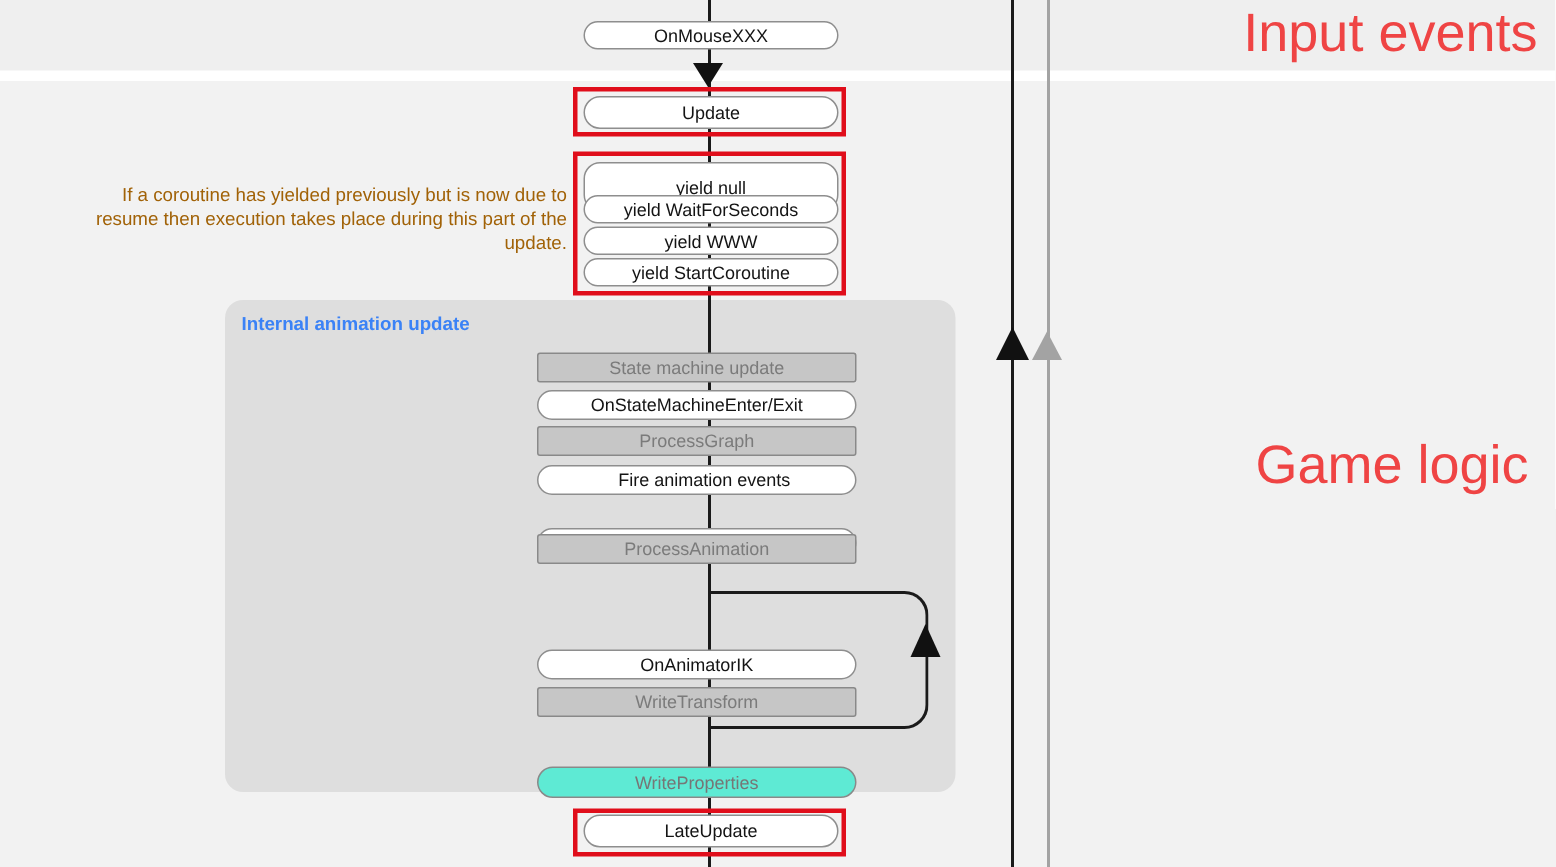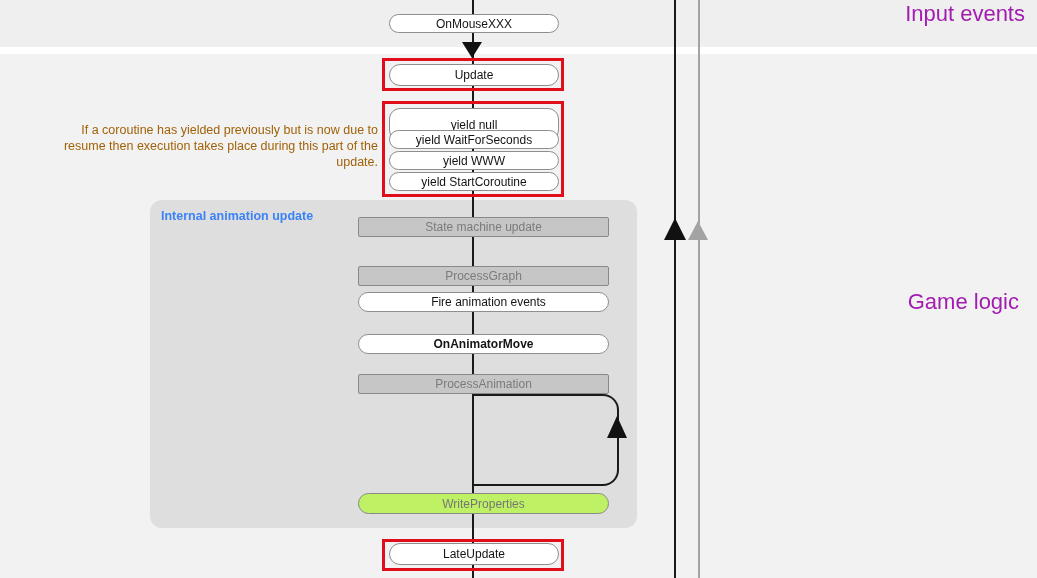--- a/index.html
+++ b/index.html
@@ -21,28 +21,28 @@
     border-top:2px solid #1a1a1a;border-right:2px solid #1a1a1a;border-bottom:2px solid #1a1a1a;
     border-radius:0 16px 16px 0;z-index:2;}
   .arrow-down{position:absolute;width:0;height:0;z-index:3;
     border-left:10px solid transparent;border-right:10px solid transparent;}
   .arrow-up{position:absolute;width:0;height:0;z-index:3;
     border-left:10px solid transparent;border-right:10px solid transparent;}
   .node{position:absolute;box-sizing:border-box;display:flex;align-items:center;justify-content:center;
     font-size:12px;z-index:5;white-space:nowrap;}
   .pill{background:#ffffff;border:1px solid #8e8e8e;border-radius:11px;color:#141414;}
   .grect{background:#c6c6c6;border:1px solid #898989;border-radius:2px;color:#7b7b7b;}
-  .gpill{background:#bef264;border:1px solid #898989;border-radius:11px;color:#767676;text-align:right;}
+  .gpill{background:#5eead4;border:1px solid #898989;border-radius:11px;color:#767676;text-align:right;}
   .flow-node{left:389px;width:170px;height:22px;}
-  .inner-node{left:358px;width:251px;height:20px;}
+  .inner-node{left:358px;width:213px;height:20px;margin-top:18px;}
   .redbox{position:absolute;box-sizing:border-box;border:3px solid #e00e1b;z-index:4;
     left:382px;width:182px;background:transparent;}
   .note{position:absolute;left:30px;top:122px;width:348px;text-align:right;z-index:4;
     font-size:12.5px;line-height:16px;color:#a16207;}
-  .biglabel{position:absolute;font-size:22px;color:#a21caf;z-index:4;white-space:nowrap;}
+  .biglabel{position:absolute;font-size:36px;color:#ef4444;z-index:4;white-space:nowrap;}
 </style>
 </head>
 <body>
 
 <div class="canvas">
 
   <div class="band-top"></div>
   <div class="band-main"></div>
 
   <div class="biglabel" style="top:1px;right:12px;">Input events</div>
@@ -73,22 +73,25 @@
     <div>update.</div>
   </div>
 
   <div class="redbox" style="top:101px;height:96px;"></div>
   <div class="node pill flow-node" style="top:108px;height:33px;">yield null</div>
   <div class="node pill flow-node" style="top:130px;height:19px;">yield WaitForSeconds</div>
   <div class="node pill flow-node" style="top:151px;height:19px;">yield WWW</div>
   <div class="node pill flow-node" style="top:172px;height:19px;">yield StartCoroutine</div>
 
   <div class="node grect inner-node" style="top:217px;">State machine update</div>
+  <div class="node pill inner-node" style="top:242px;">OnStateMachineEnter/Exit</div>
   <div class="node grect inner-node" style="top:266px;">ProcessGraph</div>
   <div class="node pill inner-node" style="top:292px;padding-left:10px;">Fire animation events</div>
   <div class="node pill inner-node" style="top:334px;font-weight:bold;">OnAnimatorMove</div>
-  <div class="node grect inner-node" style="top:374px;text-align:center;">ProcessAnimation</div>
+  <div class="node grect inner-node" style="top:338px;text-align:center;">ProcessAnimation</div>
+  <div class="node pill inner-node" style="top:415px;">OnAnimatorIK</div>
+  <div class="node grect inner-node" style="top:440px;">WriteTransform</div>
   <div class="node gpill inner-node" style="top:493px;height:21px;">WriteProperties</div>
 
   <div class="redbox" style="top:539px;height:32px;"></div>
   <div class="node pill flow-node" style="top:543px;">LateUpdate</div>
 
 </div>
 
 </body></html>

